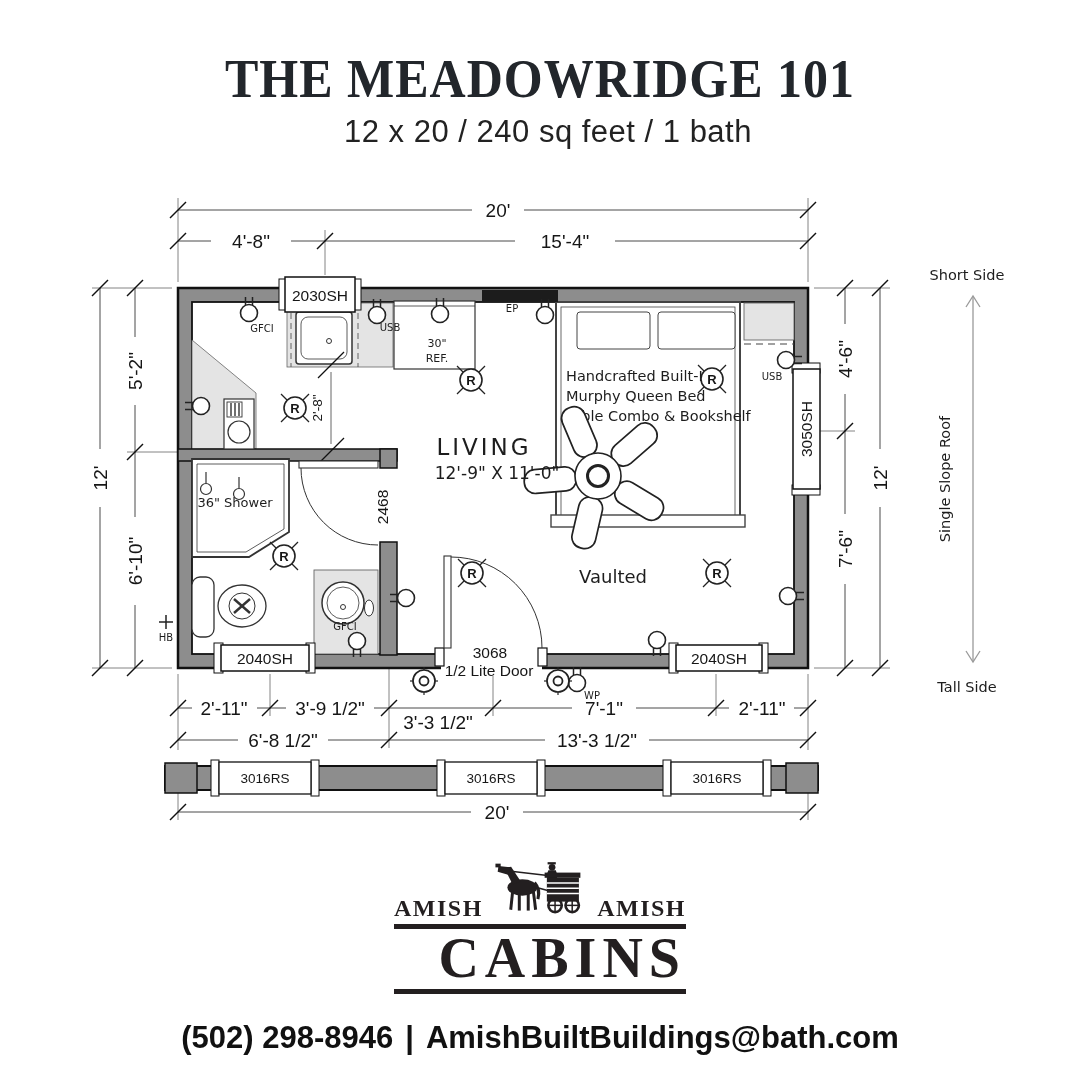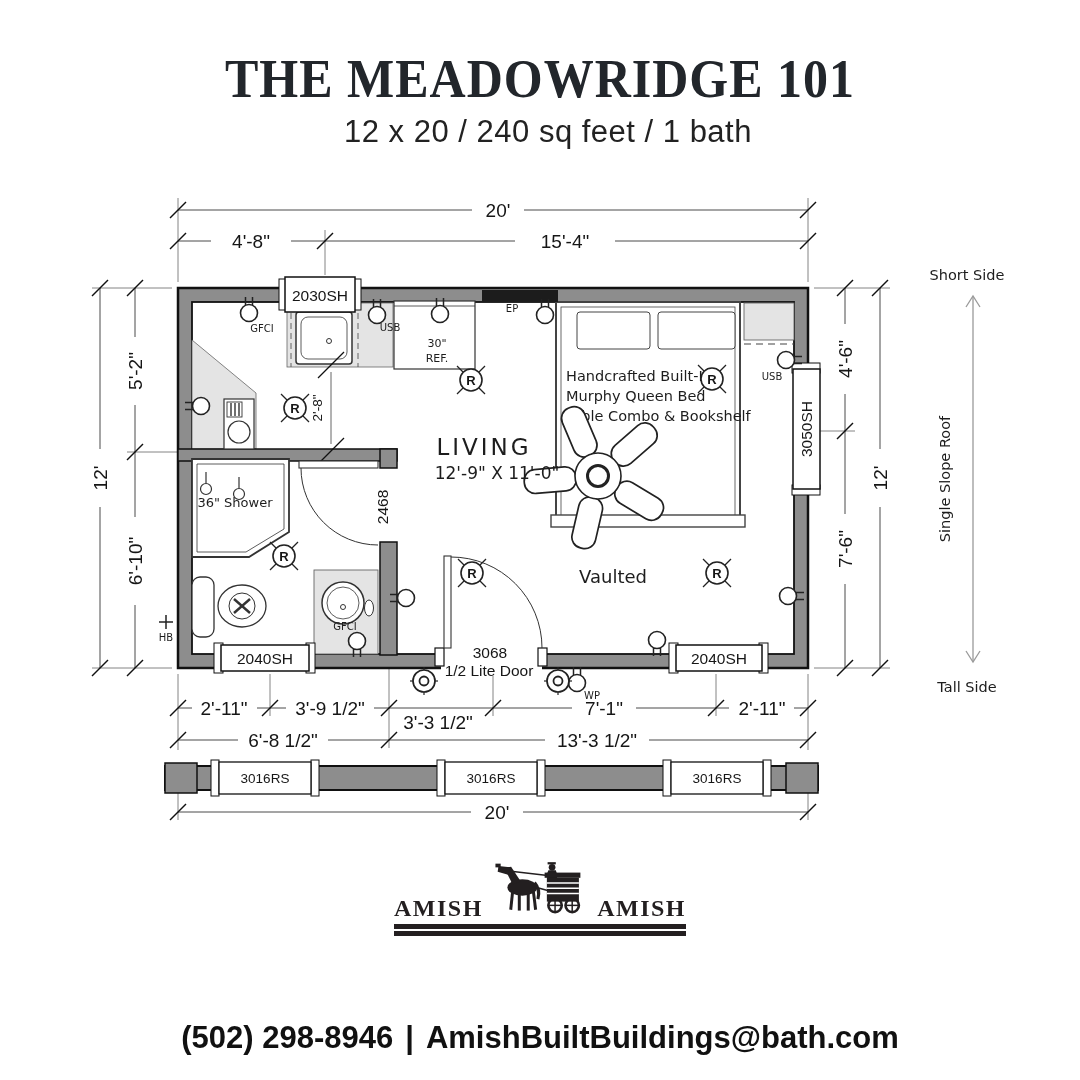--- a/index.html
+++ b/index.html
@@ -495,18 +495,19 @@
           <line x1="90" y1="58" x2="90" y2="74"></line>
             <line x1="82" y1="66" x2="98" y2="66"></line>
           <line x1="113" y1="58" x2="113" y2="74"></line>
             <line x1="105" y1="66" x2="121" y2="66"></line>
         </g>
       </g>
     </svg>
     <span class="logo-word">AMISH</span>
   </div>
   <div class="logo-rule"></div>
+  <div class="logo-cabins">CABINS</div>
   <div class="logo-rule2"></div>
 </div>
 
 <div class="abs contact">
   <span>(502) 298-8946</span><span>|</span><span>AmishBuiltBuildings@bath.com</span>
 </div>
 
 </body></html>

